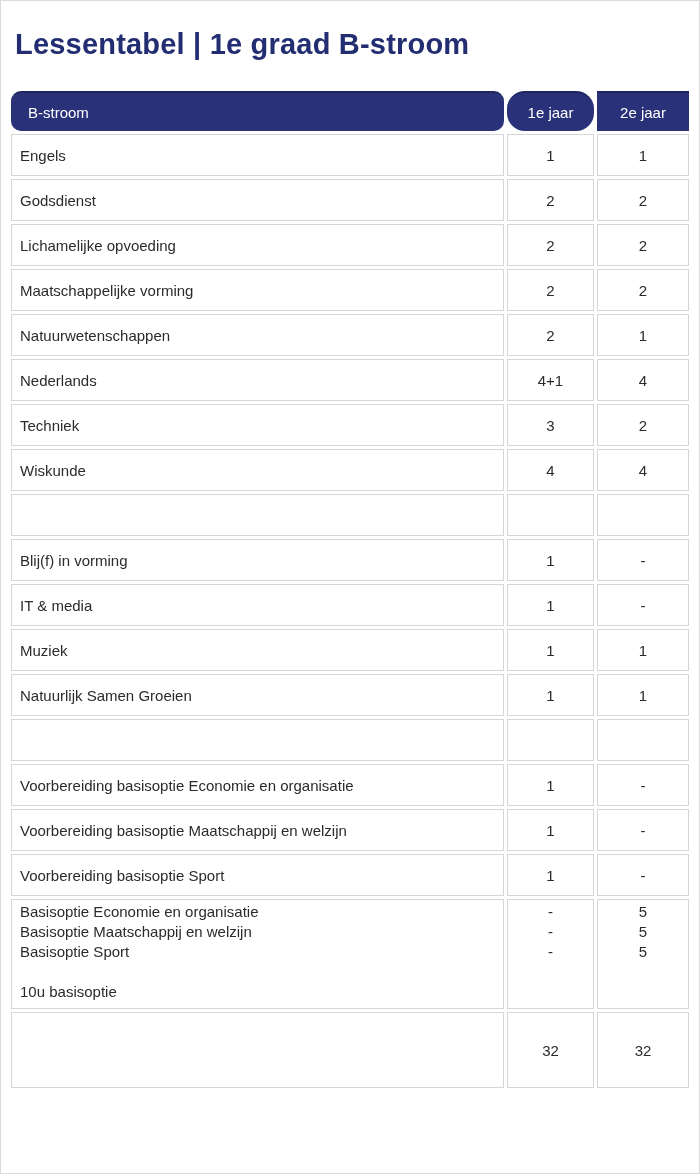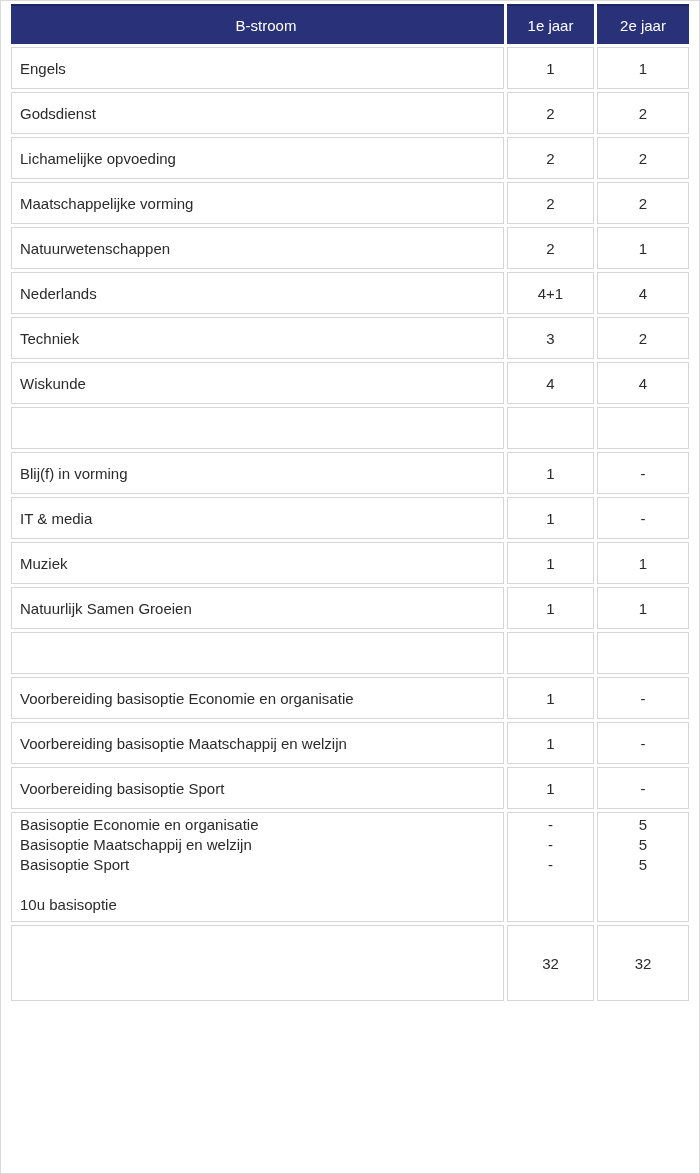--- a/index.html
+++ b/index.html
@@ -41,23 +41,23 @@
 
   th {
     background: var(--accent_navy);
     color: #ffffff;
     font-weight: 400;
     font-size: 15px;
     height: 40px;
     border-top: 2px solid var(--header_top_border);
     padding: 0;
   }
-  th.col-label { text-align: center; padding-left: 17px; }
+  th.col-label { text-align: left; padding-left: 17px; border-radius: 10px; }
   th.col-year { text-align: center; }
-  .col-y1 { width: 87px; }
+  .col-y1 { width: 87px; border-radius: 18px; }
   .col-y2 { width: 92px; }
 
   td {
     background: #ffffff;
     border: 1px solid var(--cell_border);
     font-size: 15px;
     color: var(--body_text);
     height: 42px;
     padding: 0;
     vertical-align: middle;
@@ -71,20 +71,21 @@
     padding-top: 2px;
     white-space: pre-line;
     line-height: 20px;
   }
   tr.total td { height: 76px; }
 </style>
 </head>
 <body>
 
 <div class="page">
+  <h1 class="title">Lessentabel | 1e graad B-stroom</h1>
 
   <table class="lessons">
     <thead>
       <tr>
         <th class="col-label">B-stroom</th>
         <th class="col-year col-y1">1e jaar</th>
         <th class="col-year col-y2">2e jaar</th>
       </tr>
     </thead>
     <tbody>

